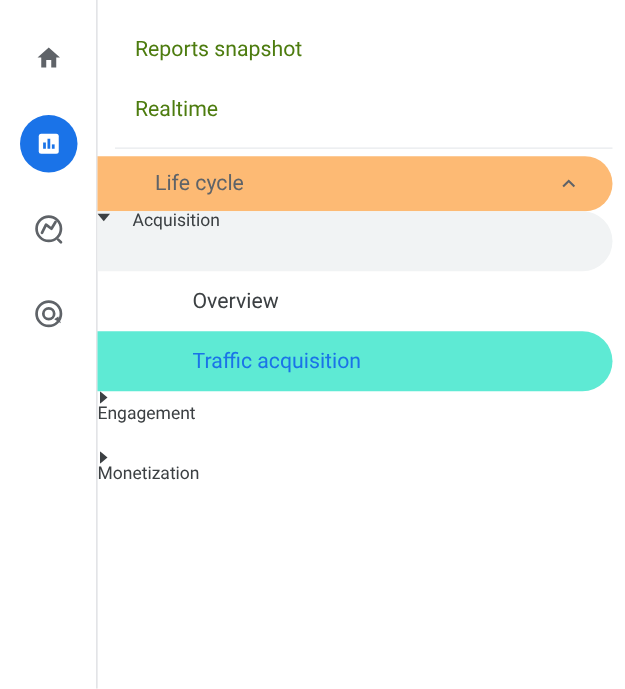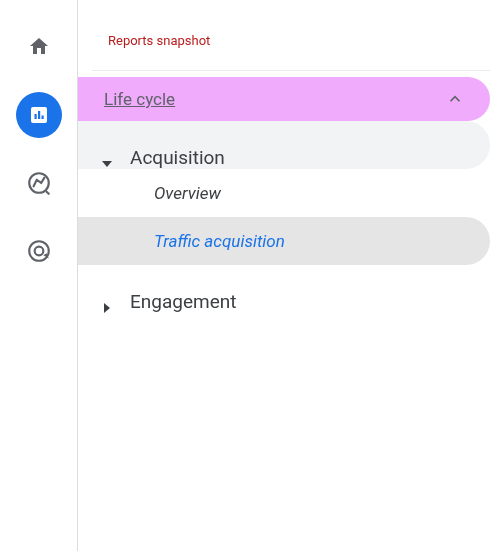--- a/index.html
+++ b/index.html
@@ -37,78 +37,76 @@
     }
     .side-panel {
       flex: 1;
       padding-top: 16px;
       padding-right: 10px;
     }
     .nav-item {
       height: 48px;
       display: flex;
       align-items: center;
-      font-size: 13px;
-      color: #b91c1c;
+      font-size: 17px;
+      color: #4d7c0f;
       cursor: pointer;
       border-radius: 0 24px 24px 0;
       padding-left: 30px;
     }
     .nav-divider {
       border-top: 1px solid #e8eaed;
       margin: 6px 0 6px 14px;
     }
     .nav-section-header {
       height: 44px;
       display: flex;
       align-items: center;
       justify-content: space-between;
-      padding-left: 26px;
+      padding-left: 46px;
       padding-right: 26px;
       font-size: 17px;
       color: #5f6368;
-      background: #f0abfc;
+      background: #fdba74;
       border-radius: 0 22px 22px 0;
       cursor: pointer;
       margin-top: 2px;
-      text-decoration: underline;
     }
     .nav-group-header {
       height: 48px;
       display: flex;
-      align-items: flex-end;
-      font-size: 19px;
+      align-items: flex-start;
+      font-size: 14px;
       color: #3c4043;
       background: #f1f3f4;
       border-radius: 0 24px 24px 0;
       cursor: pointer;
-      padding-left: 24px;
     }
     .nav-group-header.collapsed {
       background: transparent;
+      flex-direction: column;
     }
     .nav-group-header .caret {
       width: 28px;
       display: flex;
       align-items: center;
       justify-content: flex-start;
     }
     .nav-sub-item {
       height: 48px;
       display: flex;
       align-items: center;
       font-size: 17px;
       color: #3c4043;
       padding-left: 76px;
       cursor: pointer;
       border-radius: 0 24px 24px 0;
-      font-style: italic;
     }
     .nav-sub-item.selected {
-      background: #e5e5e5;
+      background: #5eead4;
       color: #1a73e8;
     }
     .chev-up {
       color: #5f6368;
     }
   </style>
 </head>
 <body>
 
 <div class="icon-rail">
@@ -139,20 +137,23 @@
       <path d="M16 16l5 3-2-5" fill="#5f6368" stroke="none"></path>
     </svg>
   </div>
 </div>
 
 <div class="side-panel">
 
   <div class="nav-item">
     <span>Reports snapshot</span>
   </div>
+  <div class="nav-item">
+    <span>Realtime</span>
+  </div>
 
   <div class="nav-divider"></div>
 
   <div class="nav-section-header">
     <span>Life cycle</span>
     <svg class="chev-up" width="18" height="18" viewBox="0 0 24 24" fill="none" stroke="currentColor" stroke-width="2.2">
       <path d="M6 15l6-6 6 6"></path>
     </svg>
   </div>
 
@@ -174,15 +175,23 @@
 
   <div class="nav-group-header collapsed">
     <span class="caret">
       <svg width="10" height="10" viewBox="0 0 10 10">
           <path d="M2 0l6 5-6 5z" fill="#3c4043"></path>
         </svg>
     </span>
     <span>Engagement</span>
   </div>
 
+  <div class="nav-group-header collapsed">
+    <span class="caret">
+      <svg width="10" height="10" viewBox="0 0 10 10">
+          <path d="M2 0l6 5-6 5z" fill="#3c4043"></path>
+        </svg>
+    </span>
+    <span>Monetization</span>
+  </div>
 
 
 </div>
 
 </body></html>

